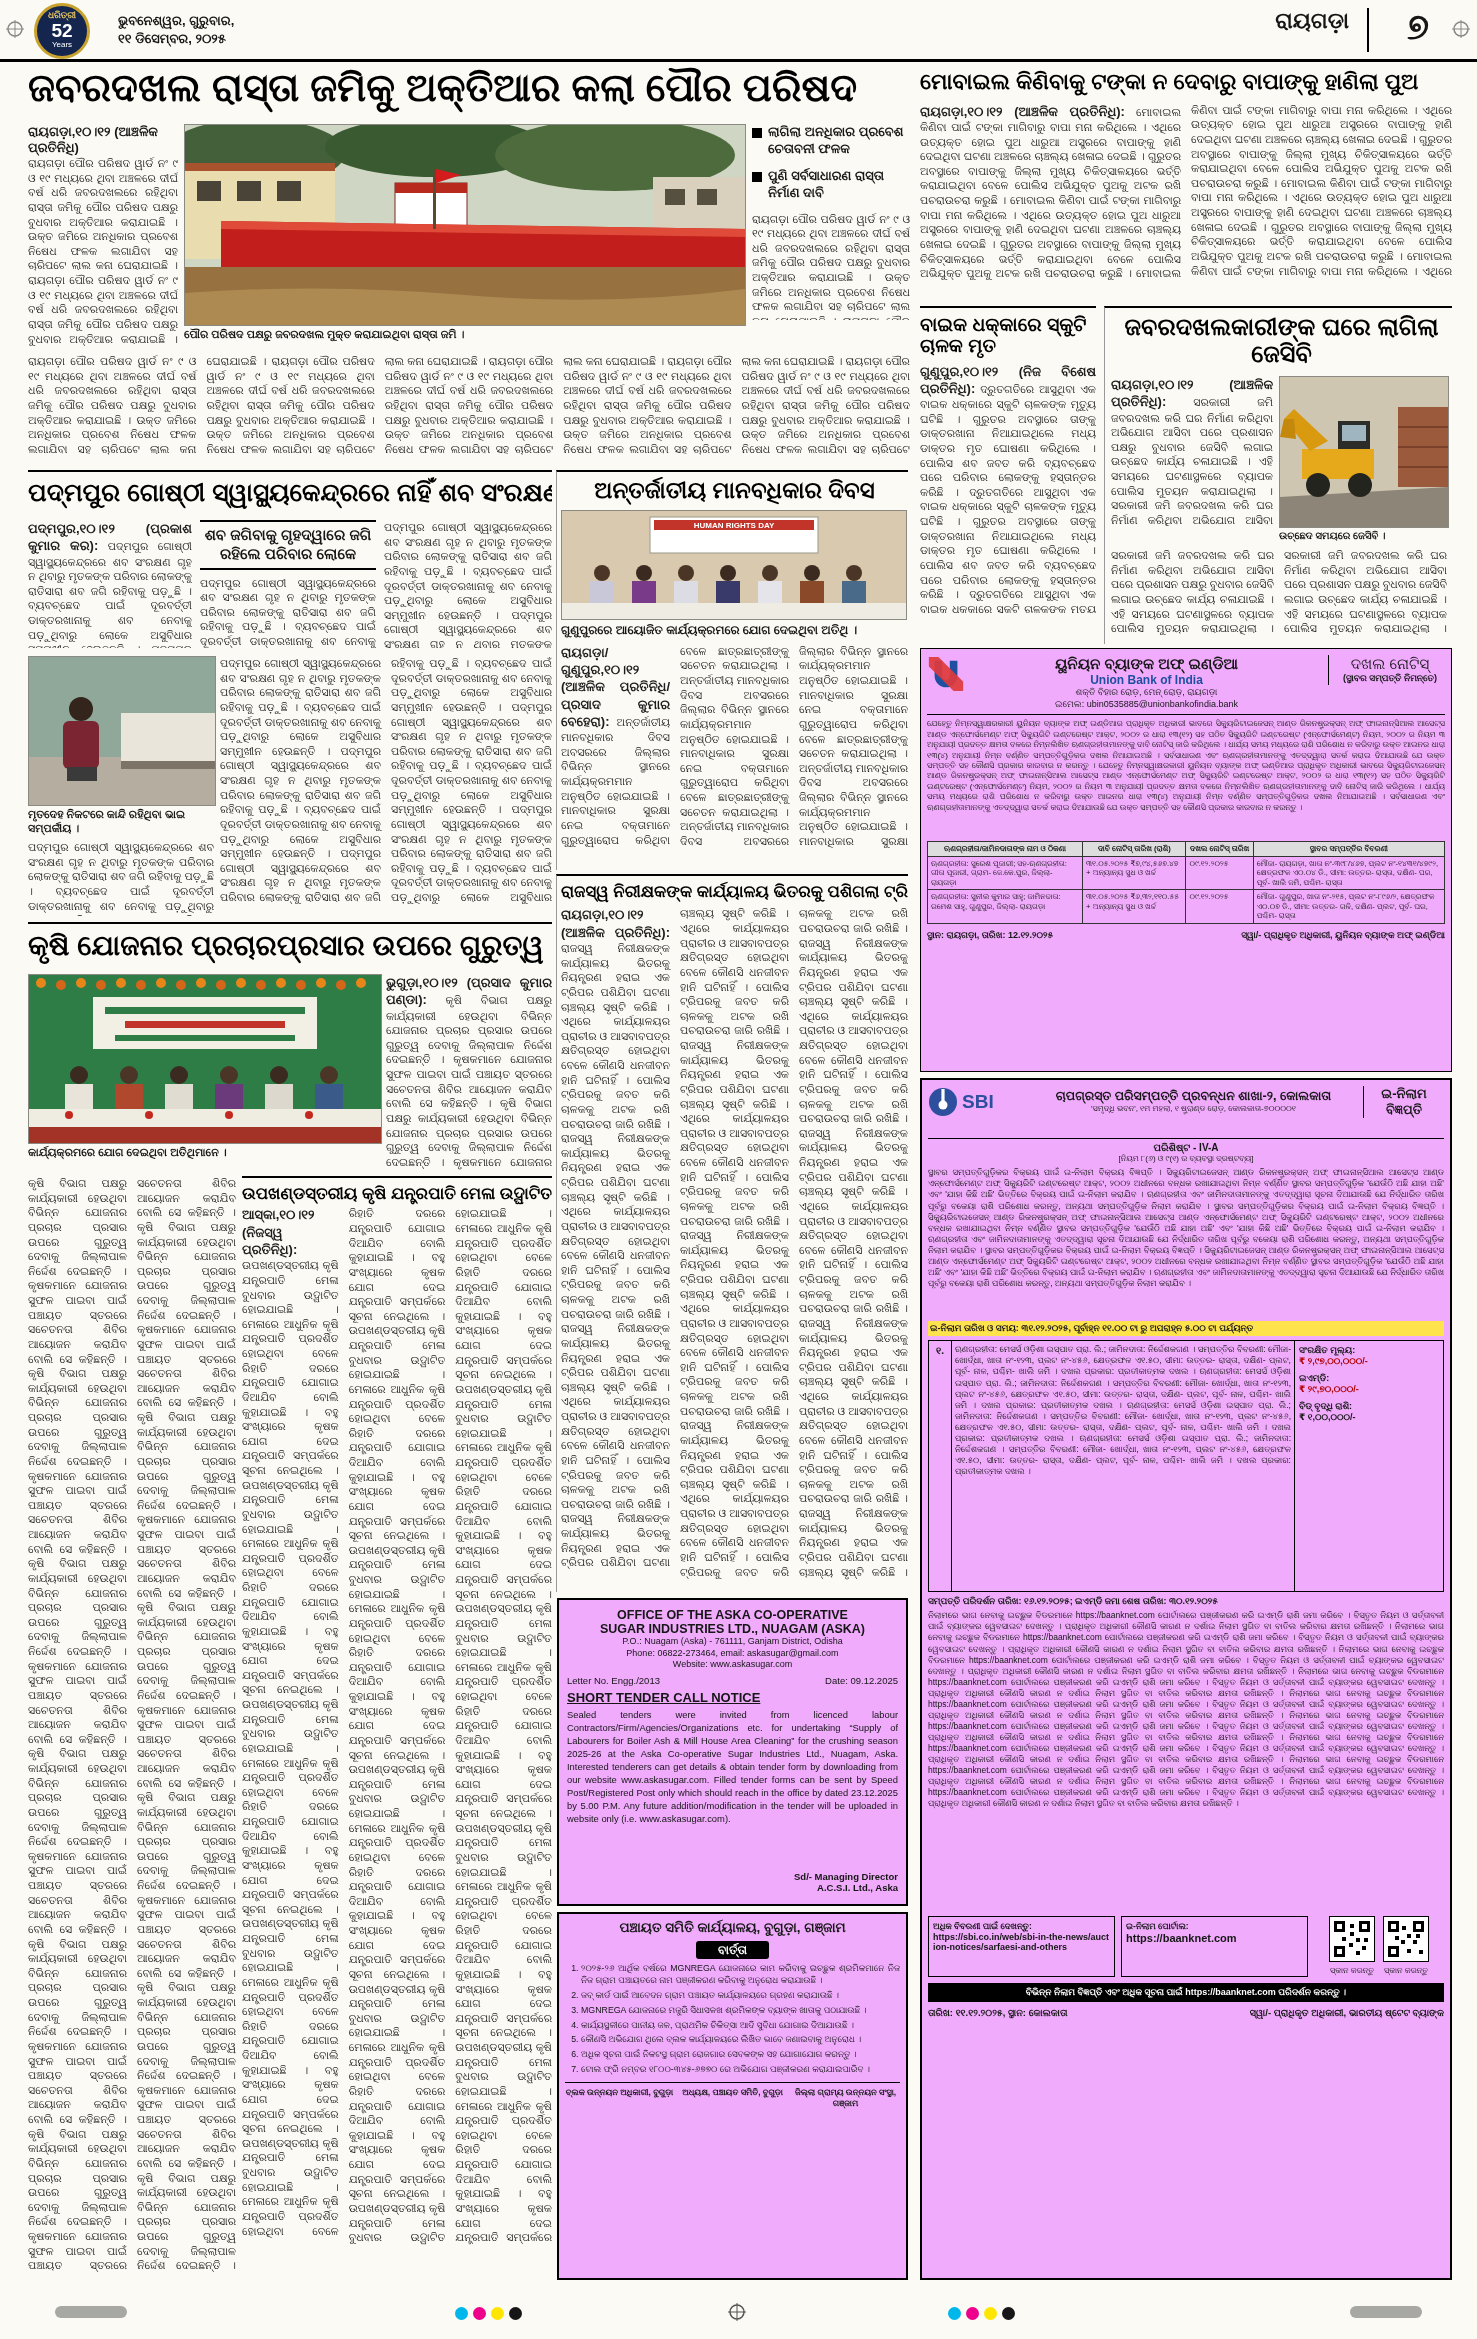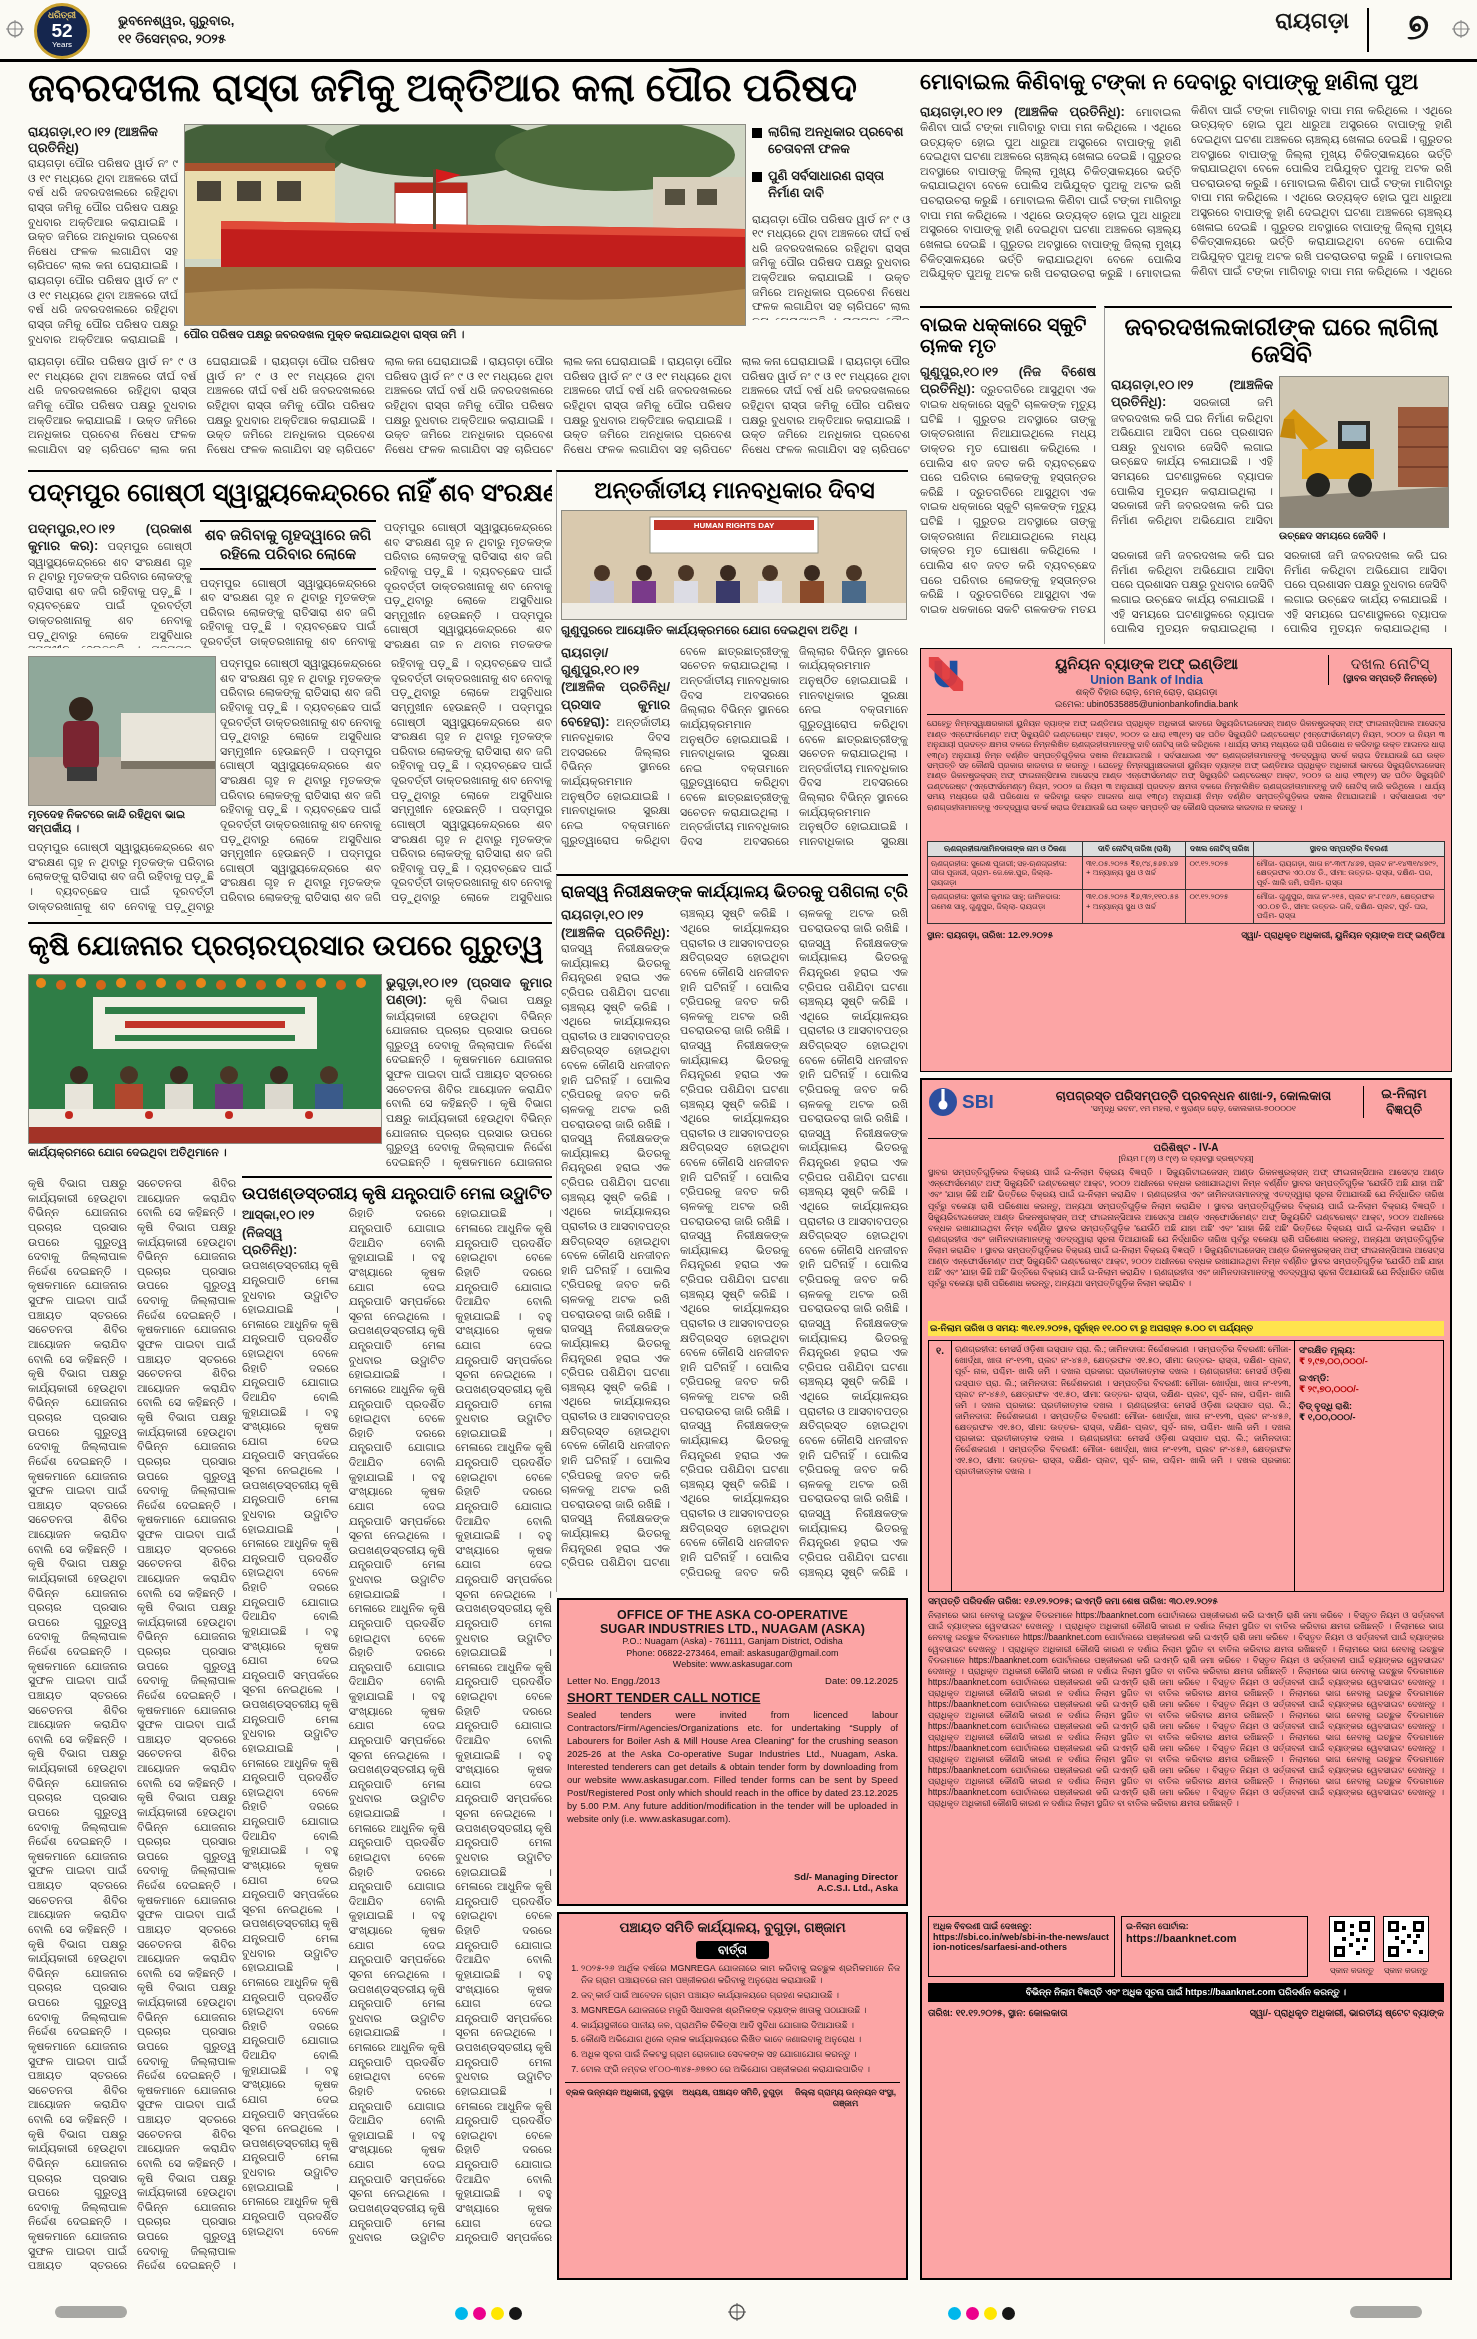--- a/index.html
+++ b/index.html
@@ -13,21 +13,21 @@
   .caption{font-weight:bold;font-size:11px;line-height:1.25;}
   .cols2{column-count:2;column-gap:10px;}
   .cols3{column-count:3;column-gap:10px;}
   .cols5{column-count:5;column-gap:10px;}
   .rule-top{border-top:2px solid #000;}
   figure{margin:0;}
   .photo{border:1px solid #8a8a82;display:block;background:#ccc;}
   .bullets{font-size:13px;font-weight:bold;line-height:1.3;}
   .bullets .b{display:flex;gap:6px;margin-bottom:10px;}
   .sq{width:10px;height:10px;background:#000;flex:0 0 10px;margin-top:4px;}
-  .notice{position:absolute;border:2px solid #000;background:#fca5a5;box-sizing:border-box;overflow:hidden;}
+  .notice{position:absolute;border:2px solid #000;background:#f0abfc;box-sizing:border-box;overflow:hidden;}
   .small{font-size:9px;line-height:1.3;}
   .tiny{font-size:8px;line-height:1.3;}
   table.nb{border-collapse:collapse;width:100%;}
   table.nb th,table.nb td{border:1px solid #333;padding:2px 3px;font-size:7.6px;line-height:1.25;
       vertical-align:top;text-align:left;}
   table.nb th{background:#ddd;font-weight:bold;text-align:center;}
   .yellow{background:#ffe34d;}
   .band-black{background:#000;color:#fff;}
   .masthead{position:absolute;left:0;top:0;width:1477px;height:62px;border-bottom:3px solid #000;box-sizing:border-box;}
   .logo-badge{position:absolute;left:34px;top:3px;width:56px;height:56px;border-radius:50%;

